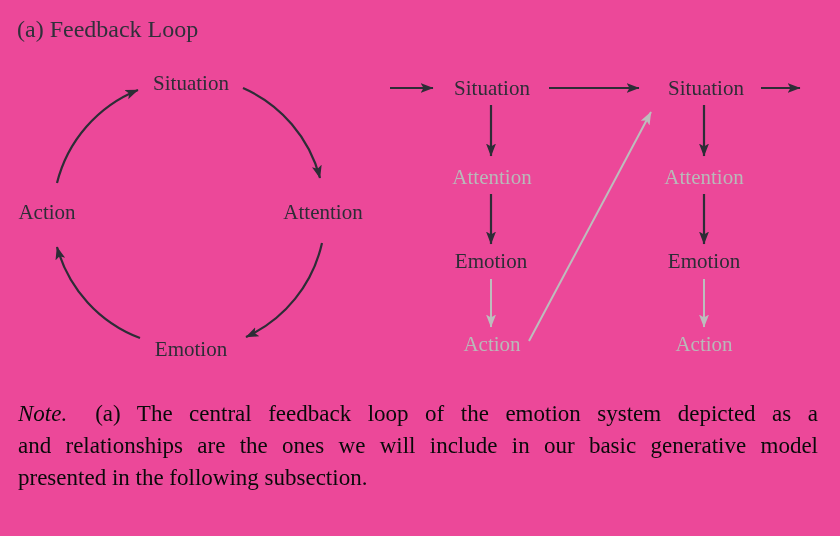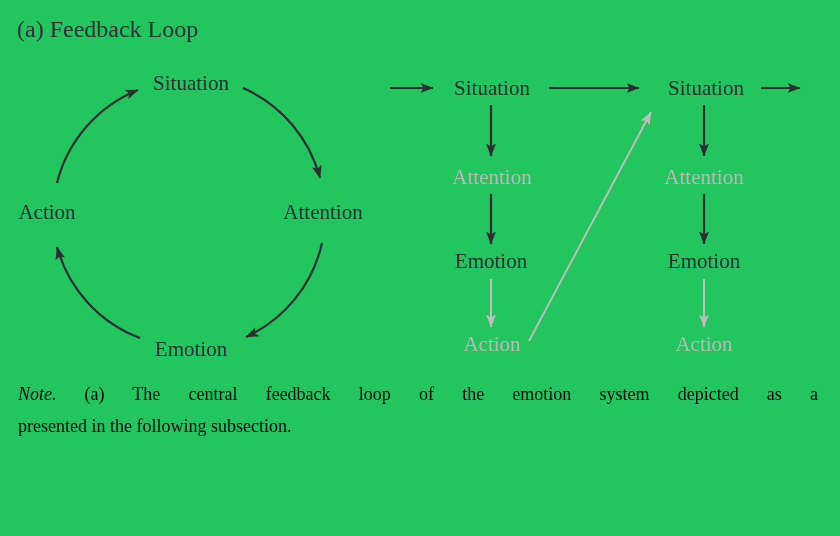--- a/index.html
+++ b/index.html
@@ -1,20 +1,20 @@
 <!DOCTYPE html>
 <html><head>
 <meta charset="utf-8">
 <style>
   html, body { margin: 0; padding: 0; background: #ffffff; }
   #page {
     position: relative;
     width: 840px;
     height: 536px;
-    background: #22c55e;
+    background: #ec4899;
     overflow: hidden;
     font-family: "Liberation Serif", serif;
   }
   .panel-title {
     position: absolute;
     font-size: 24px;
     color: #30303a;
     white-space: nowrap;
   }
   #title-a { left: 17px; top: 16px; }
@@ -25,23 +25,23 @@
     font-size: 21px;
     text-anchor: middle;
   }
   .node-dark { fill: #2d2d36; }
   .node-gray { fill: #b9b9b9; }
   .edge-dark { stroke: #2d2d36; stroke-width: 2.2; fill: none; }
   .edge-gray { stroke: #bdbdbd; stroke-width: 2; fill: none; }
   #note {
     position: absolute;
     left: 18px;
-    top: 378px;
+    top: 398px;
     width: 800px;
-    font-size: 18px;
+    font-size: 23px;
     line-height: 32px;
     color: #0a0a0a;
   }
   .note-line {
     white-space: nowrap;
     text-align: justify;
     text-align-last: justify;
   }
   .note-line.last {
     text-align: center;
@@ -106,16 +106,17 @@
       <text x="704" y="184" class="node-gray">Attention</text>
       <text x="704" y="268" class="node-dark">Emotion</text>
       <text x="704" y="351" class="node-gray">Action</text>
     </g>
   </svg>
 
   <div id="note">
     <div class="note-line">
       <span class="note-label">Note.</span><span>(a) The central feedback loop of the emotion system depicted as a</span>
     </div>
+    <div class="note-line">and relationships are the ones we will include in our basic generative model</div>
     <div class="note-line last">presented in the following subsection.</div>
   </div>
 
 </div>
 
 </body></html>

